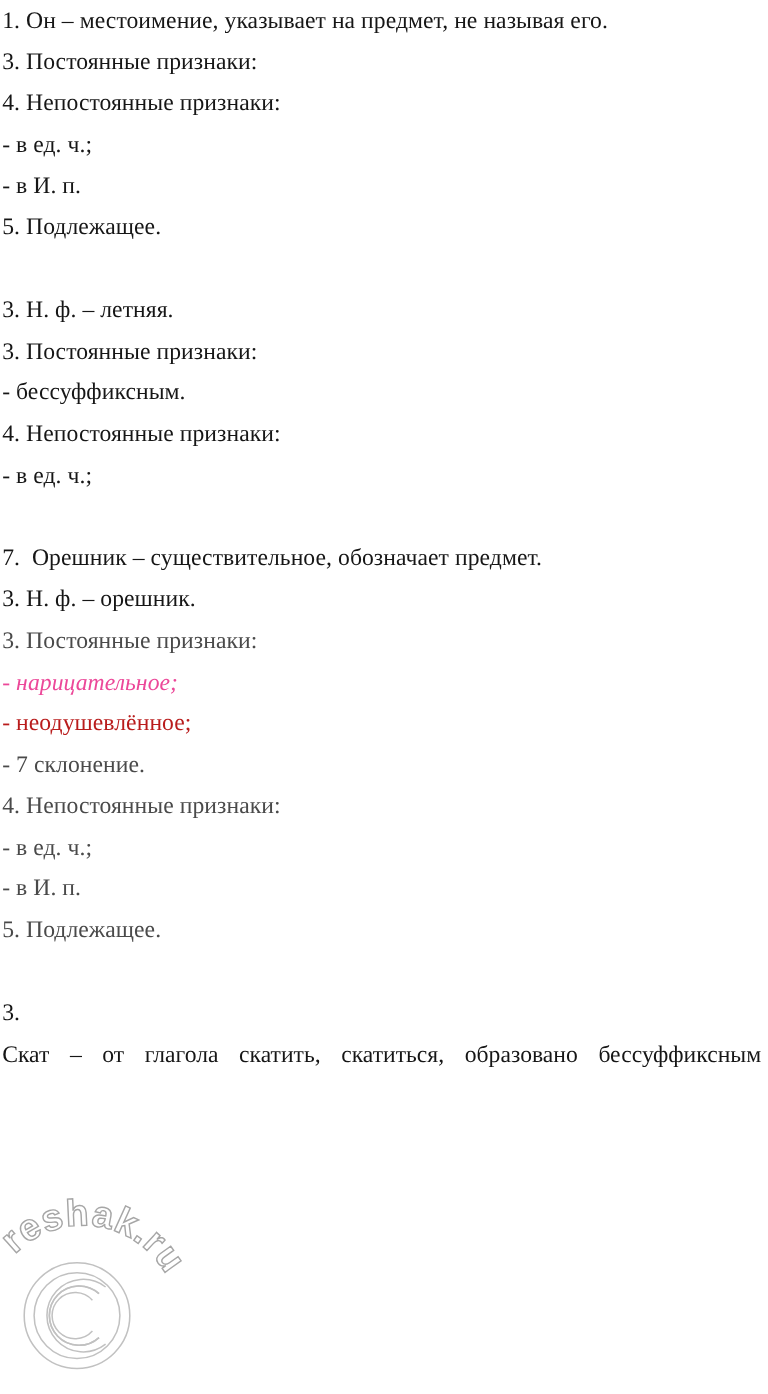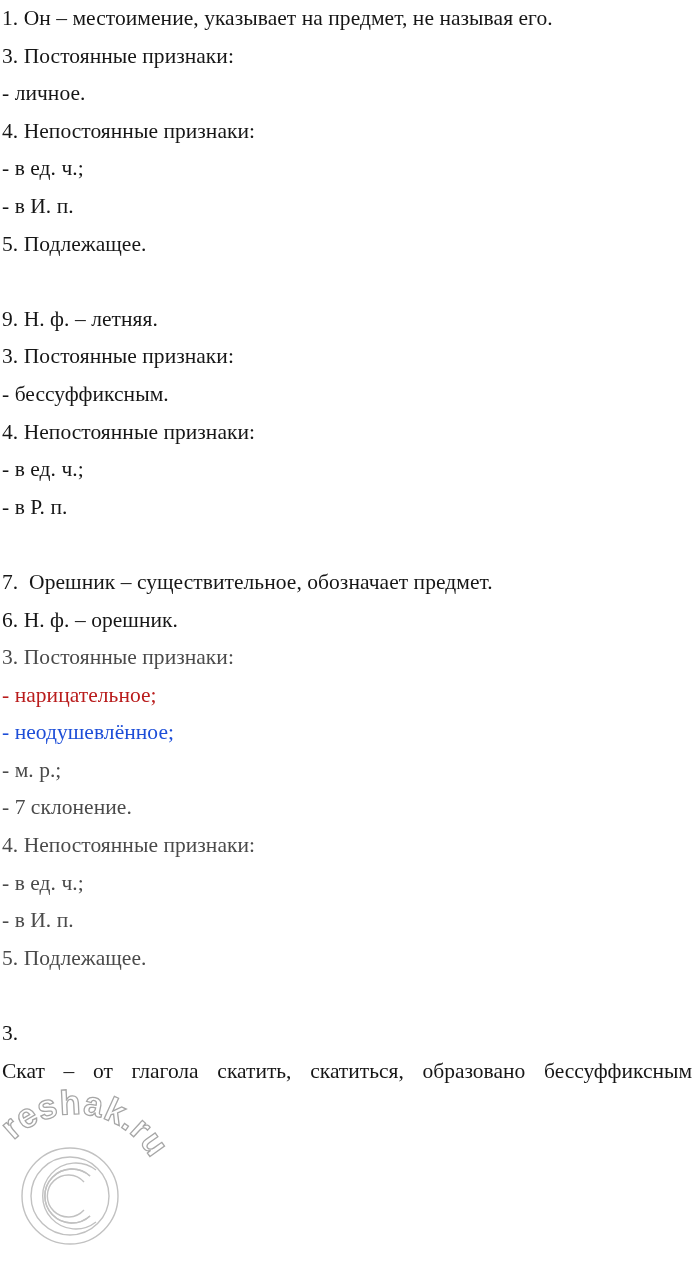--- a/index.html
+++ b/index.html
@@ -38,22 +38,22 @@
     padding: 0 0 0 2px;
     height: 37.6px;
     line-height: 37.6px;
     font-size: 21.5px;
     letter-spacing: 0.05px;
     white-space: pre;
     color: #161616;
   }
 
   
-  .line.faded  { color: #b91c1c; }
-  .line.faded2 { color: #1d4ed8; }
+  .line.faded  { color: #ec4899; font-style: italic; }
+  .line.faded2 { color: #b91c1c; }
   .line.faded3 { color: #4a4a4a; }
 
   .block-gap {
     height: 37.6px;
   }
 
   .para {
     margin: 0;
     padding: 0 2px 0 2px;
     font-size: 21.5px;
@@ -105,47 +105,44 @@
   }
 </style>
 </head>
 <body>
 
 <div id="page">
 
   <div class="answer-block">
     <div class="line">1. Он – местоимение, указывает на предмет, не называя его.</div>
     <div class="line">3. Постоянные признаки:</div>
-    <div class="line">- личное.</div>
     <div class="line">4. Непостоянные признаки:</div>
     <div class="line">- в ед. ч.;</div>
     <div class="line">- в И. п.</div>
     <div class="line">5. Подлежащее.</div>
   </div>
 
   <div class="block-gap"></div>
 
   <div class="answer-block">
-    <div class="line">9. Н. ф. – летняя.</div>
+    <div class="line">3. Н. ф. – летняя.</div>
     <div class="line">3. Постоянные признаки:</div>
     <div class="line">- бессуффиксным.</div>
     <div class="line">4. Непостоянные признаки:</div>
     <div class="line">- в ед. ч.;</div>
-    <div class="line">- в Р. п.</div>
   </div>
 
   <div class="block-gap"></div>
 
   <div class="answer-block">
     <div class="line">7.  Орешник – существительное, обозначает предмет.</div>
-    <div class="line">6. Н. ф. – орешник.</div>
+    <div class="line">3. Н. ф. – орешник.</div>
     <div class="line faded3">3. Постоянные признаки:</div>
     <div class="line faded">- нарицательное;</div>
     <div class="line faded2">- неодушевлённое;</div>
-    <div class="line faded3">- м. р.;</div>
     <div class="line faded3">- 7 склонение.</div>
     <div class="line faded3">4. Непостоянные признаки:</div>
     <div class="line faded3">- в ед. ч.;</div>
     <div class="line faded3">- в И. п.</div>
     <div class="line faded3">5. Подлежащее.</div>
   </div>
 
   <div class="block-gap"></div>
 
   <div class="answer-block">

